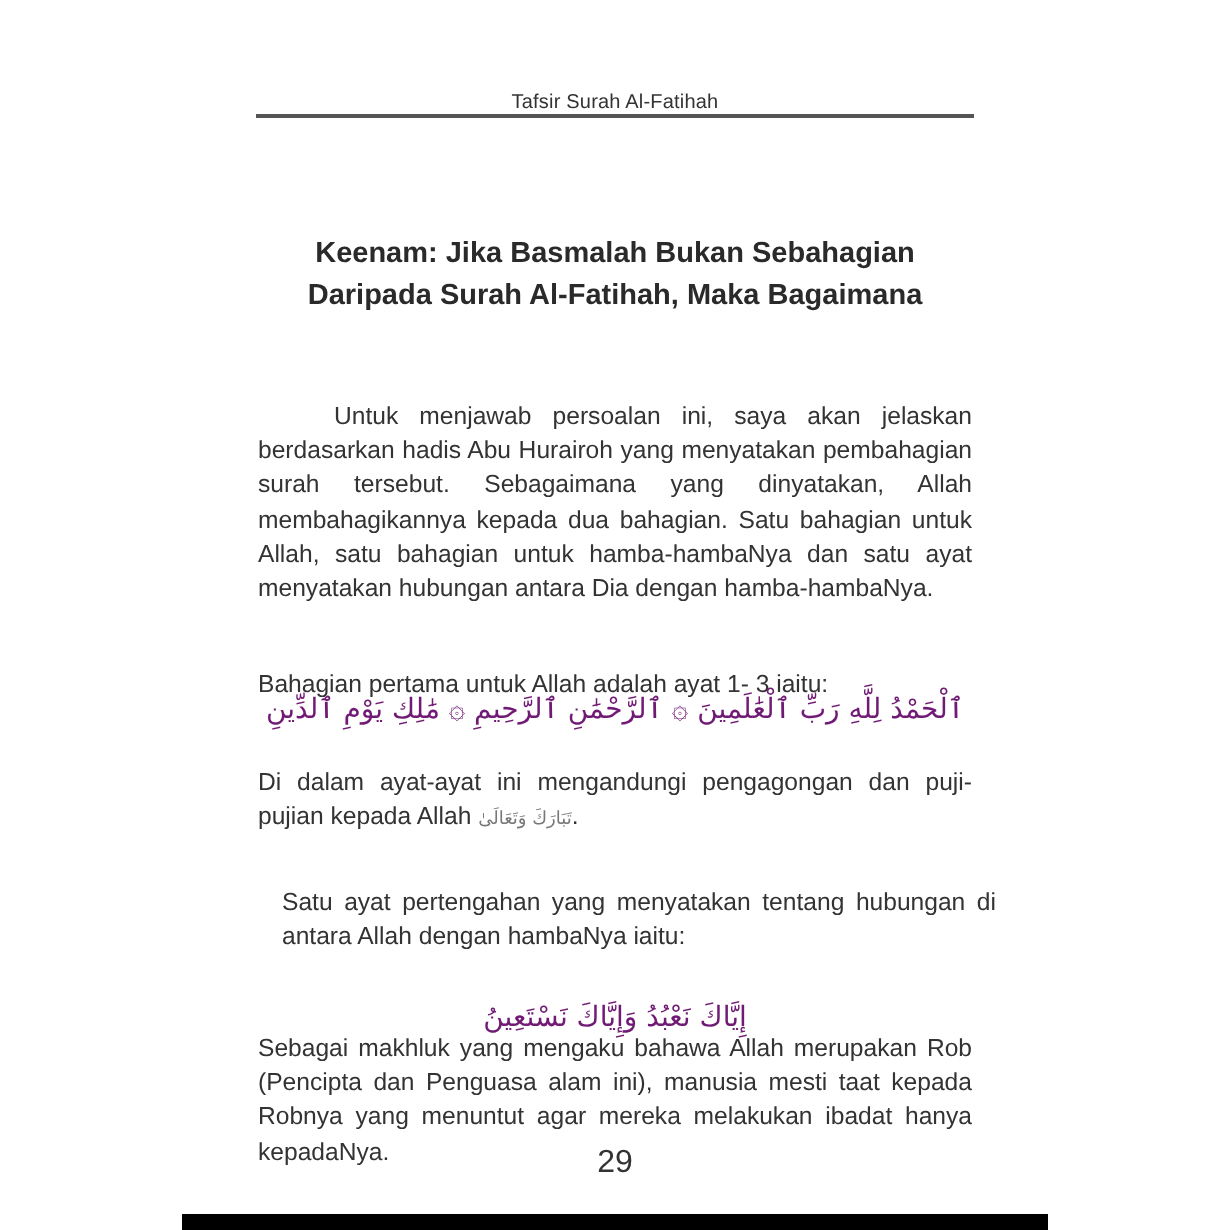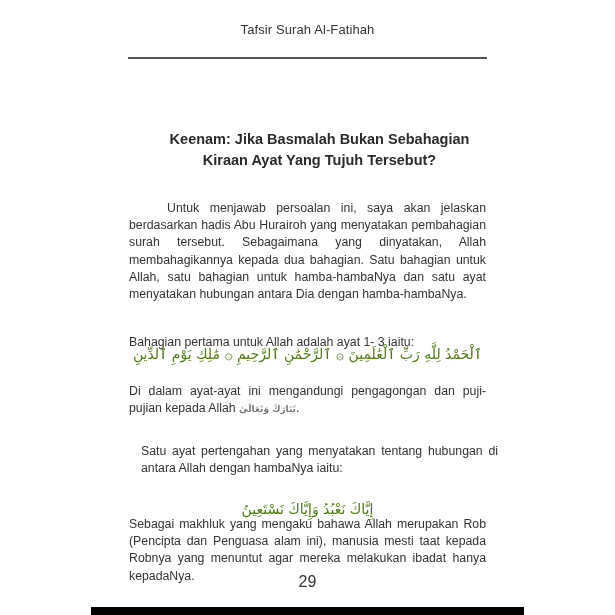--- a/index.html
+++ b/index.html
@@ -12,23 +12,23 @@
       height: 615px;
       position: relative;
       overflow: hidden;
       font-family: "Liberation Sans", "DejaVu Sans", sans-serif;
       color: #2b2b2b;
     }
     .running-header {
       position: absolute;
       left: 128px;
       width: 359px;
-      top: 22px;
+      top: 46px;
       text-align: center;
-      font-size: 13px;
+      font-size: 10px;
       color: #333333;
       letter-spacing: 0.1px;
     }
     .header-rule {
       position: absolute;
       left: 128px;
       width: 359px;
       top: 57px;
       height: 2px;
       background: #555555;
@@ -60,32 +60,31 @@
     .para3 { top: 383px; }
     .para4 { top: 431px; }
     .para5 { top: 516px; }
     .arabic-verse {
       position: absolute;
       left: 128px;
       width: 359px;
       text-align: center;
       direction: rtl;
       font-family: "DejaVu Sans", sans-serif;
-      color: #4d7c0f;
+      color: #701a75;
       font-size: 14px;
     }
     .verse1 { top: 346px; }
     .verse2 { top: 501px; }
     .honorific {
       font-family: "DejaVu Sans", sans-serif;
       font-size: 9px;
       color: #777777;
       direction: rtl;
       unicode-bidi: embed;
-      font-weight: bold;
     }
     .page-number {
       position: absolute;
       left: 128px;
       width: 359px;
       top: 573px;
       text-align: center;
       font-size: 16px;
       color: #333333;
     }
@@ -97,23 +96,23 @@
       height: 8px;
       background: #000000;
     }
   </style>
 </head>
 <body>
 
 <div class="running-header">Tafsir Surah Al-Fatihah</div>
 <div class="header-rule"></div>
 
-<h2 class="chapter-title" style="margin:12px;">
+<h2 class="chapter-title" style="margin:0;">
   <span>Keenam: Jika Basmalah Bukan Sebahagian</span>
-  <span>Kiraan Ayat Yang Tujuh Tersebut?</span>
+  <span>Daripada Surah Al-Fatihah, Maka Bagaimana</span>
 </h2>
 
 <p class="body-block para1 indent" style="margin:0;">Untuk menjawab persoalan ini, saya akan jelaskan berdasarkan hadis Abu Hurairoh yang menyatakan pembahagian surah tersebut. Sebagaimana yang dinyatakan, Allah membahagikannya kepada dua bahagian. Satu bahagian untuk Allah, satu bahagian untuk hamba-hambaNya dan satu ayat menyatakan hubungan antara Dia dengan hamba-hambaNya.</p>
 
 <p class="body-block para2" style="margin:0;">Bahagian pertama untuk Allah adalah ayat 1- 3 iaitu:</p>
 
 <div class="arabic-verse verse1">ٱلْحَمْدُ لِلَّهِ رَبِّ ٱلْعَٰلَمِينَ ۞ ٱلرَّحْمَٰنِ ٱلرَّحِيمِ ۞ مَٰلِكِ يَوْمِ ٱلدِّينِ</div>
 
 <p class="body-block para3" style="margin:0;"><span>Di dalam ayat-ayat ini mengandungi pengagongan dan puji-pujian kepada Allah </span><span class="honorific">تَبَارَكَ وَتَعَالَىٰ</span><span>.</span></p>
 

